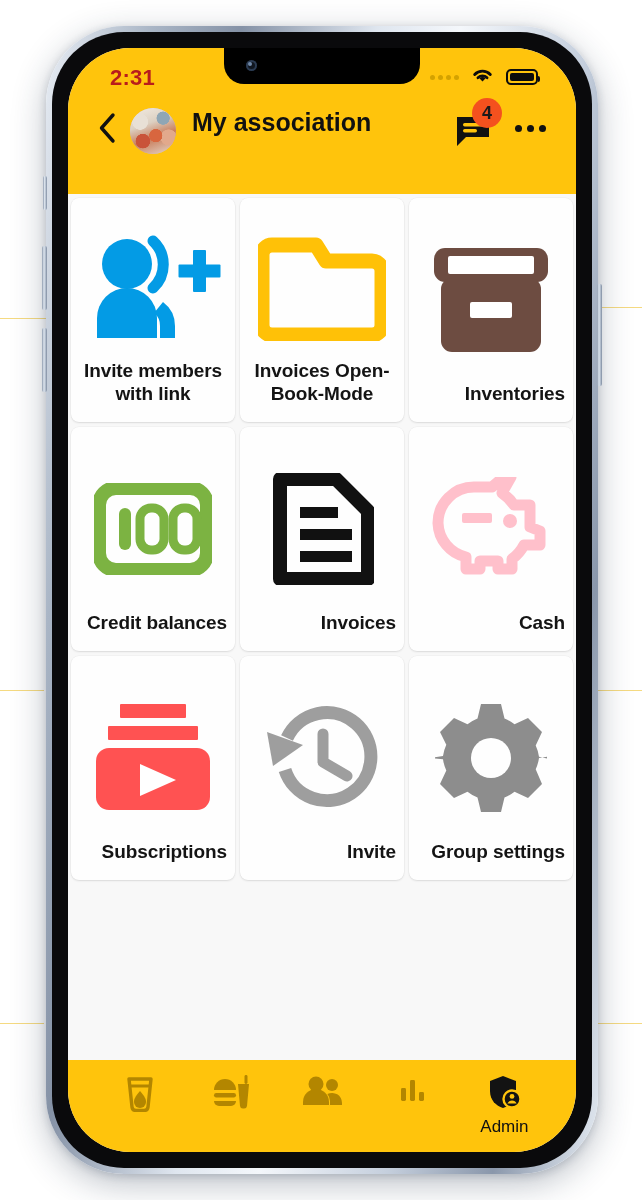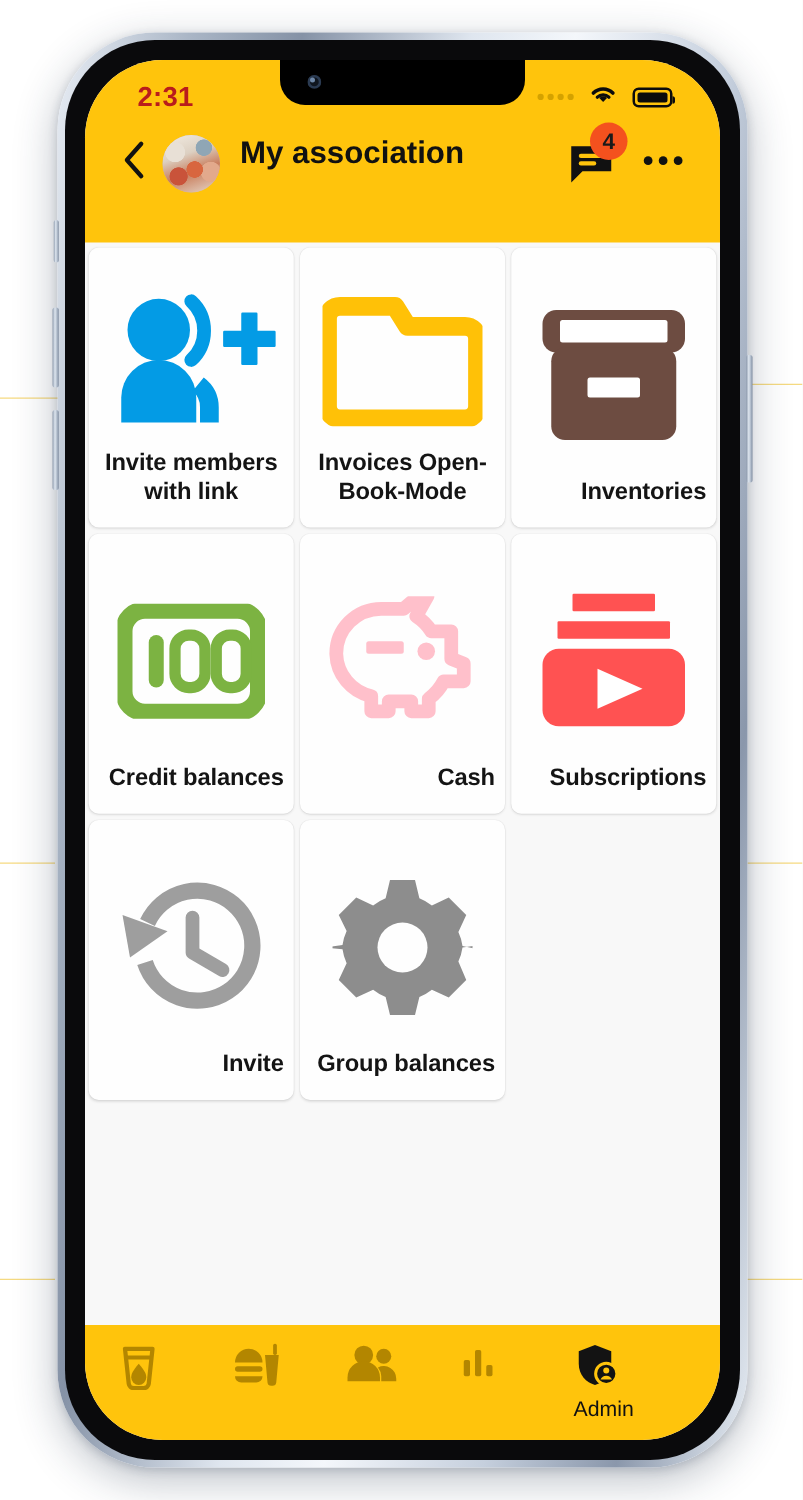--- a/index.html
+++ b/index.html
@@ -243,20 +243,21 @@
   .navrow {
     display: flex;
     align-items: flex-start;
     height: 74px;
     padding: 14px 26px 0;
   }
   .navitem {
     flex: 1;
     display: flex;
     flex-direction: column;
+    align-items: center;
     justify-content: flex-start;
     gap: 2px;
   }
   .navitem .nav-label {
     font-size: 17px;
     color: #111;
     font-weight: 400;
     margin-top: 1px;
   }
 </style>
@@ -379,20 +380,31 @@
               <svg width="118" height="92" viewBox="0 0 118 92">
                 <rect x="5" y="5" width="108" height="82" rx="17" fill="none" stroke="#7CB342" stroke-width="14"></rect>
                 <rect x="25" y="25" width="12" height="42" rx="6" fill="#7CB342"></rect>
                 <rect x="46" y="25" width="24" height="42" rx="11" fill="none" stroke="#7CB342" stroke-width="9"></rect>
                 <rect x="79" y="25" width="24" height="42" rx="11" fill="none" stroke="#7CB342" stroke-width="9"></rect>
               </svg>
             </div>
             <div class="label">Credit balances</div>
           </div>
 
+          <div class="tile">
+            <div class="icon">
+              <svg width="104" height="112" viewBox="0 0 104 112">
+                <path d="M10 6 h56 l32 32 v68 H10 Z" fill="none" stroke="#111" stroke-width="14" stroke-linejoin="round"></path>
+                <rect x="30" y="34" width="38" height="11" fill="#111"></rect>
+                <rect x="30" y="56" width="52" height="11" fill="#111"></rect>
+                <rect x="30" y="78" width="52" height="11" fill="#111"></rect>
+              </svg>
+            </div>
+            <div class="label">Invoices</div>
+          </div>
 
           <div class="tile">
             <div class="icon">
               <svg width="126" height="104" viewBox="0 0 126 104">
                 <path d="M74 16 a40 40 0 0 1 12 12 h16 v22 l10 4 v14 h-16 a40 40 0 0 1 -12 14 v10 H70 v-8 h-18 v8 H38 v-12
                          a36 36 0 0 1 -28 -34 a36 36 0 0 1 36 -36 h18
                          l14 -12 a3 3 0 0 1 5 2 Z" fill="none" stroke="#FFC0CB" stroke-width="11" stroke-linejoin="round"></path>
                 <rect x="34" y="36" width="30" height="10" rx="2" fill="#FFC0CB"></rect>
                 <circle cx="82" cy="44" r="7" fill="#FFC0CB"></circle>
               </svg>
@@ -426,21 +438,21 @@
           <div class="tile">
             <div class="icon">
               <svg width="112" height="112" viewBox="0 0 112 112">
                 <path d="M46 2 h20 l3.5 14.5 a40 40 0 0 1 10 5.8 L93 16 l14 14 -6.3 13.5 a40 40 0 0 1 3.3 11.2 L118 58
                          v-4 l-14 2 a40 40 0 0 1 -3.3 11.2 L107 82 l-14 14 -13.5 -6.3 a40 40 0 0 1 -10 5.8 L66 110 h-20
                          l-3.5 -14.5 a40 40 0 0 1 -10 -5.8 L19 96 L5 82 l6.3 -13.5 a40 40 0 0 1 -3.3 -11.2 L-6 56 L8 54
                          a40 40 0 0 1 3.3 -11.2 L5 30 L19 16 l13.5 6.3 a40 40 0 0 1 10 -5.8 Z" fill="#8D8D8D"></path>
                 <circle cx="56" cy="56" r="20" fill="#fefefe"></circle>
               </svg>
             </div>
-            <div class="label">Group balances</div>
+            <div class="label">Group settings</div>
           </div>
 
         </div>
       </div>
 
       <div class="bottomnav">
         <div class="navrow">
 
           <div class="navitem">
             <span>

